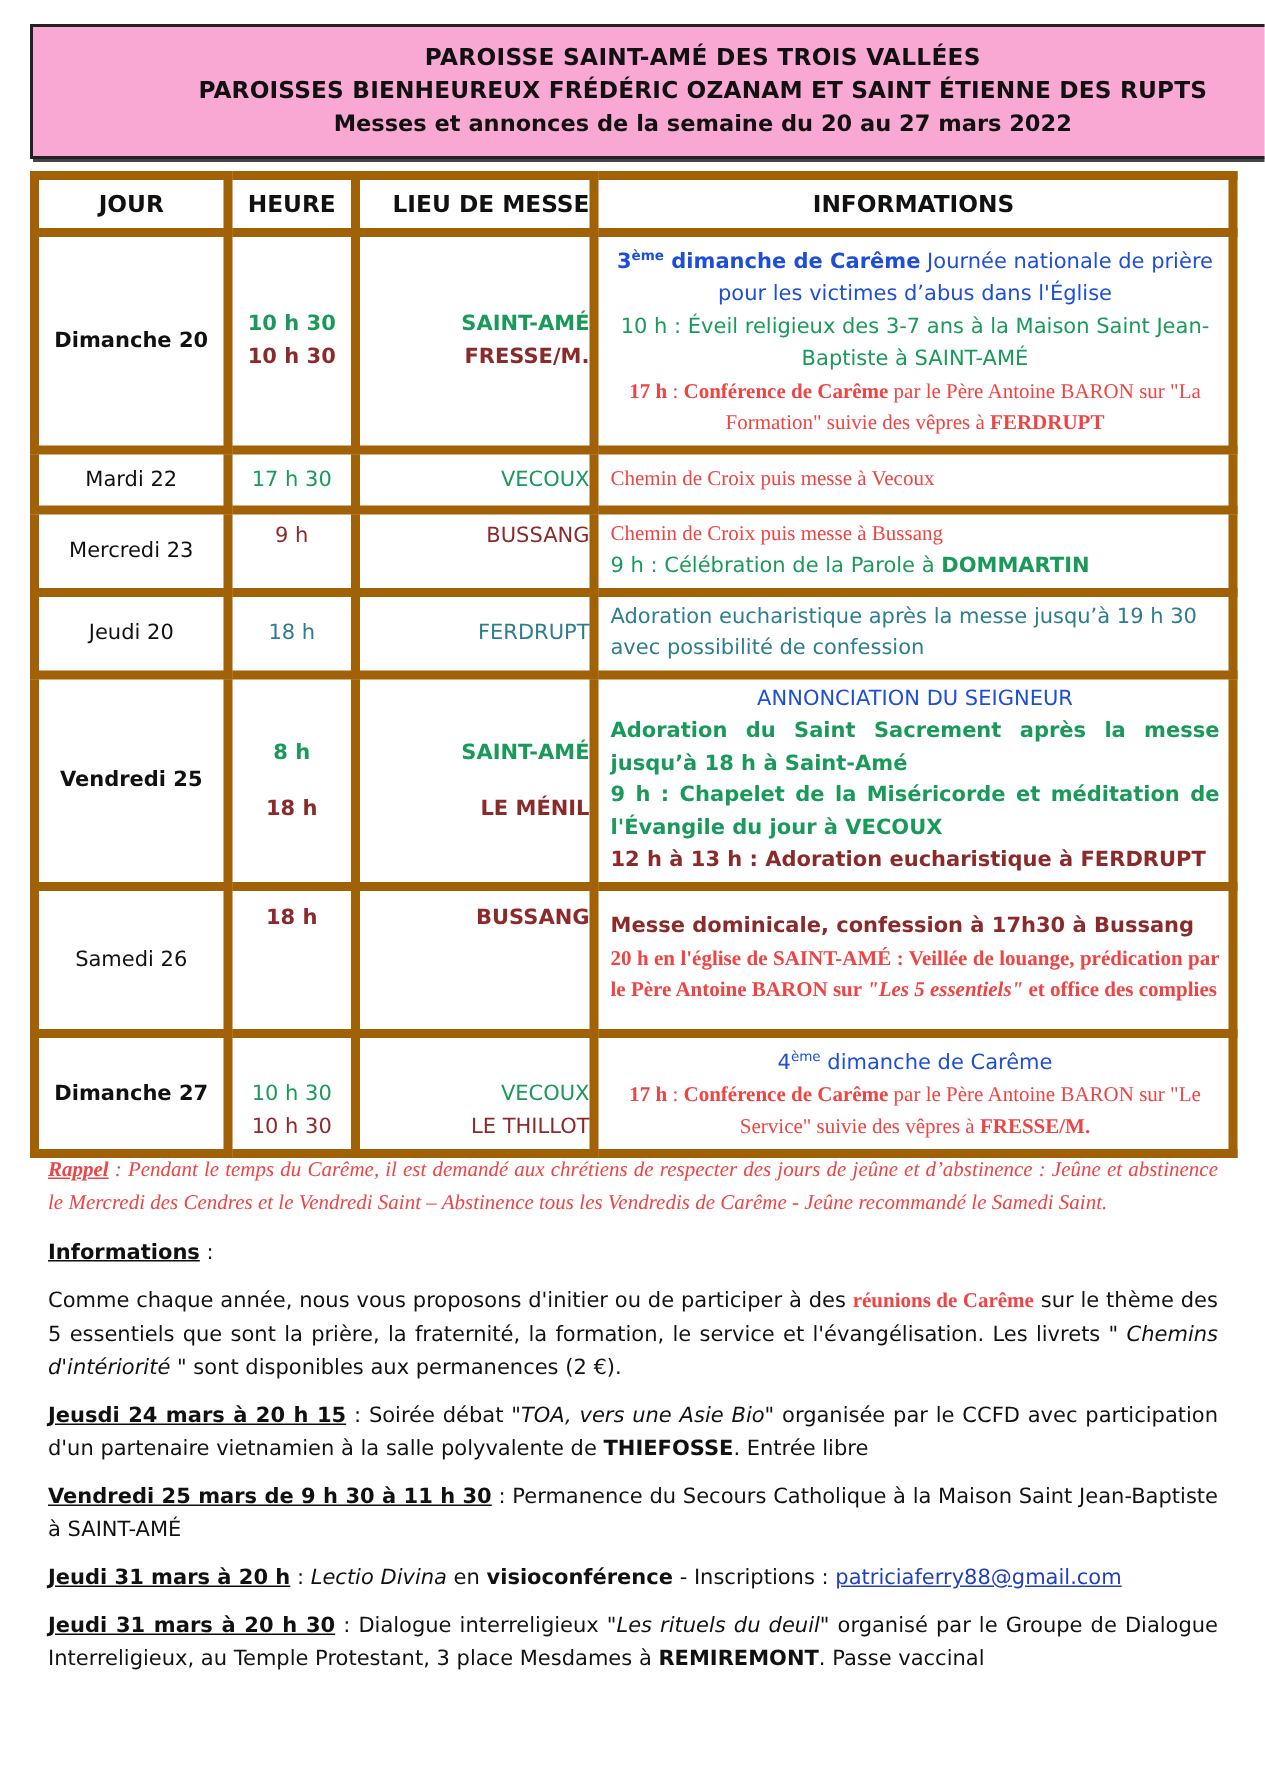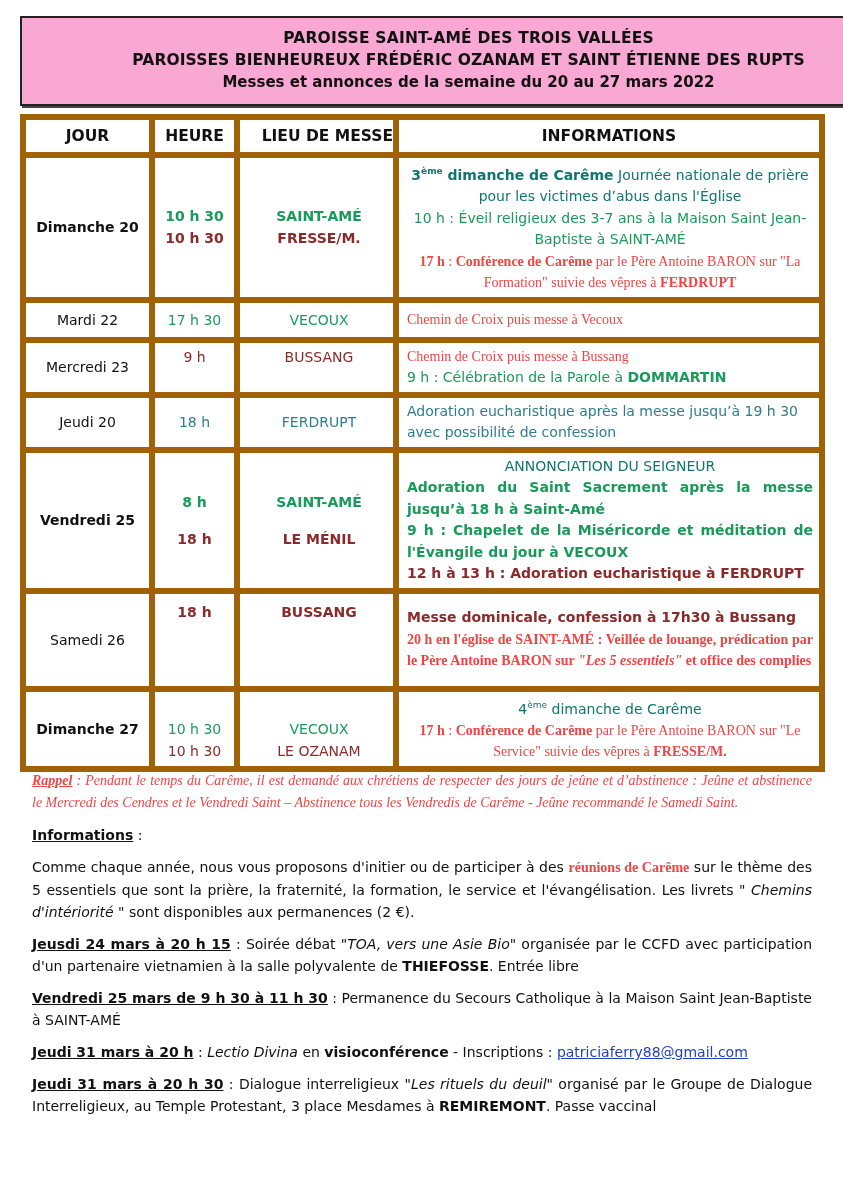--- a/index.html
+++ b/index.html
@@ -14,29 +14,29 @@
   .header-box .l3 { font-size: 15px; margin-top: 4px; }
 
   table.sched {
     position: absolute; left: 20px; top: 114px; width: 805px;
     border-collapse: collapse; font-size: 14px;
   }
   table.sched td, table.sched th { border: 6px solid #a16207; padding: 0; vertical-align: middle; }
   table.sched th { height: 32px; font-weight: bold; font-size: 15.5px; text-align: center; }
   .c-jour { width: 123px; text-align: center; }
   .c-heure { width: 79px; text-align: center; }
-  .c-lieu { width: 148px; text-align: center; }
+  .c-lieu { width: 148px; text-align: right; }
   .c-info { text-align: left; }
   .lieu-pad { padding-left: 5px !important; }
   .info-pad { padding: 3px 6px 3px 8px !important; line-height: 21.5px; }
   .b { font-weight: bold; }
   .it { font-style: italic; }
   .ctr { text-align: center; }
   .just { text-align: justify; }
-  .orange { color: #0f766e; }
+  .orange { color: #1d4ed8; }
   .green { color: #1a9a5a; }
   .red { color: #8b2a2a; }
   .purple { color: #ef4444; font-family: Liberation Serif, serif; }
   .teal { color: #2e7d8c; }
   .ml { line-height: 22px; }
   sup { font-size: 9px; }
 
   .notes { position: absolute; left: 32px; top: 770px; width: 780px; font-size: 14px; line-height: 22px; }
   .notes p { margin: 0 0 10px 0; text-align: justify; }
   .u { text-decoration: underline; }
@@ -131,21 +131,21 @@
   </tr>
 
   <tr style="height:74px">
     <td class="c-jour b">Dimanche 27</td>
     <td class="c-heure ml" style="vertical-align:bottom;padding-bottom:4px">
       <div class="green">10 h 30</div>
       <div class="red">10 h 30</div>
     </td>
     <td class="c-lieu lieu-pad ml" style="vertical-align:bottom;padding-bottom:4px">
       <div class="green">VECOUX</div>
-      <div class="red">LE OZANAM</div>
+      <div class="red">LE THILLOT</div>
     </td>
     <td class="c-info info-pad">
       <div class="orange ctr"><span>4</span><sup>ème</sup><span> dimanche de Carême</span></div>
       <div class="purple ctr"><span class="b">17 h</span><span> : </span><span class="b">Conférence de Carême</span><span> par le Père Antoine BARON sur "Le Service" suivie des vêpres à </span><span class="b">FRESSE/M.</span></div>
     </td>
   </tr>
 </tbody>
   </table>
 
 <div class="notes">

